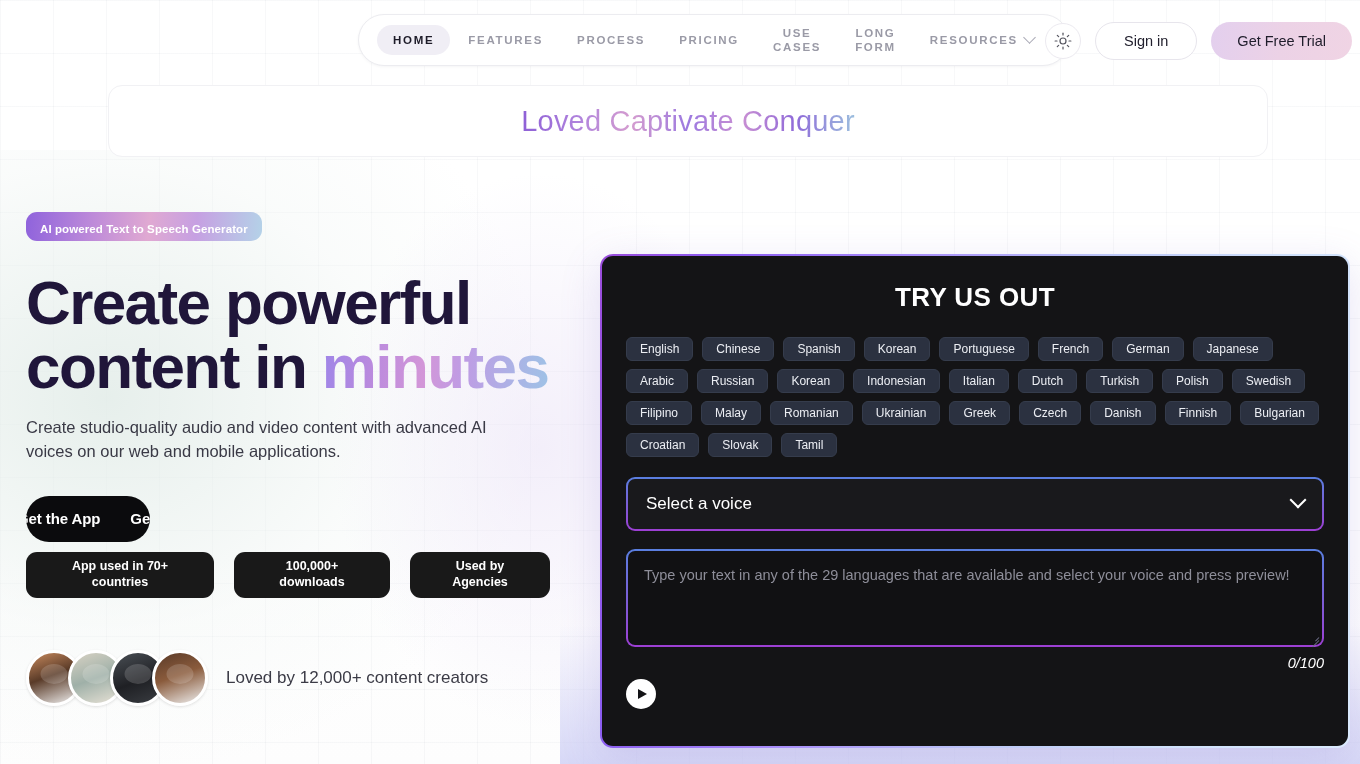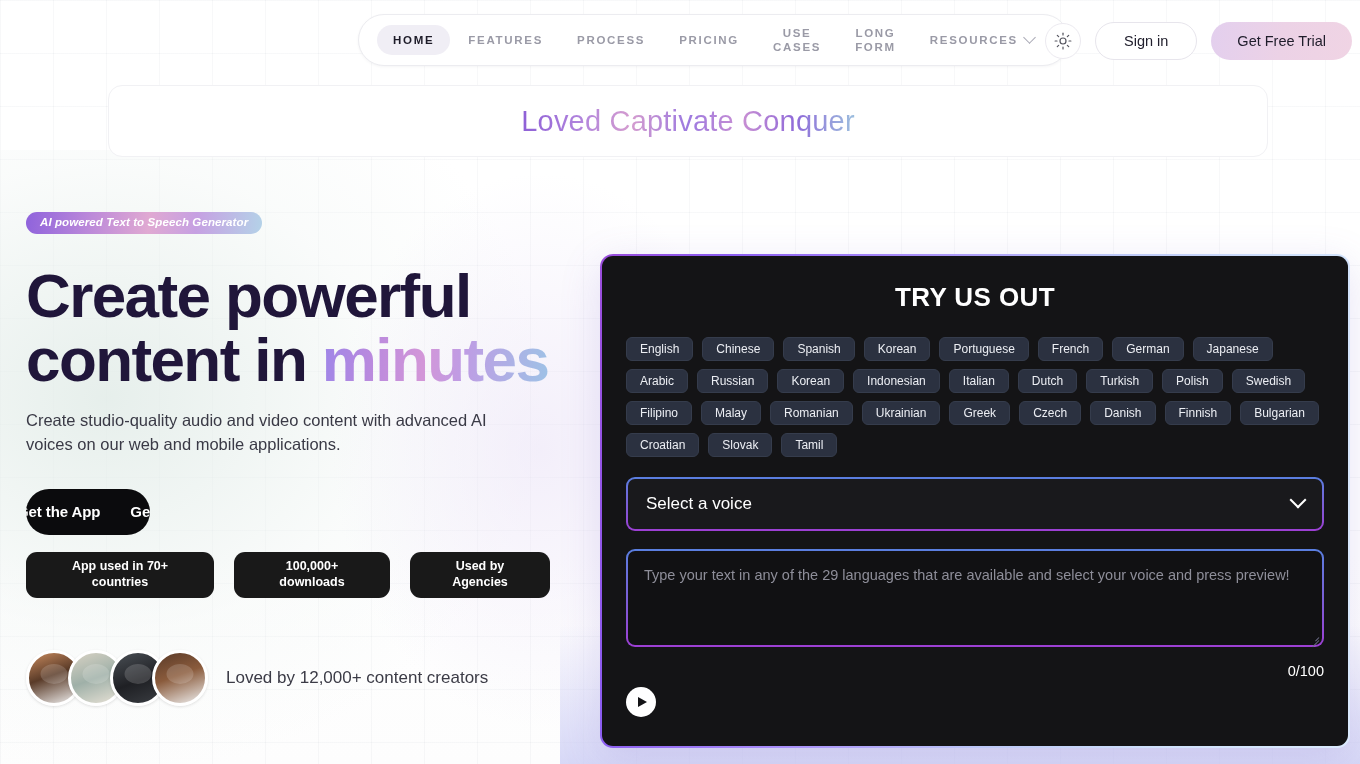--- a/index.html
+++ b/index.html
@@ -190,25 +190,24 @@
     left: 26px; top: 212px;
     width: 540px;
     z-index: 12;
   }
 
   .badge {
     display: inline-block;
     font-size: 11.5px;
     font-weight: 600;
     color: #ffffff;
-    padding: 4px 14px 6px;
+    padding: 11px 14px 6px;
     border-radius: 11px;
     background: linear-gradient(95deg, #8f63dc 0%, #bd8ad9 28%, #e0a9d2 52%, #c6a0e2 72%, #b4d2e8 100%);
     letter-spacing: .1px;
-    font-style: italic;
   }
 
   .headline {
     margin-top: 30px;
     font-size: 62px;
     line-height: 1.04;
     font-weight: 700;
     letter-spacing: -1.6px;
     color: #20163a;
   }
@@ -432,21 +431,22 @@
     background: #6d6d86;
     transform-origin: right center;
   }
   .resize-grip::before { bottom: 1px; width: 9px; transform: rotate(-45deg); }
   .resize-grip::after  { bottom: 4px; width: 5px; transform: rotate(-45deg); }
 
   .char-count {
     text-align: right;
     color: #ffffff;
     font-size: 14.5px;
-    margin-top: 16px;
+    margin-top: 8px;
+    font-style: italic;
   }
 
   .play-btn {
     margin-top: 8px;
     width: 30px; height: 30px;
     border-radius: 50%;
     background: #ffffff;
     display: flex;
     align-items: center;
     justify-content: center;

